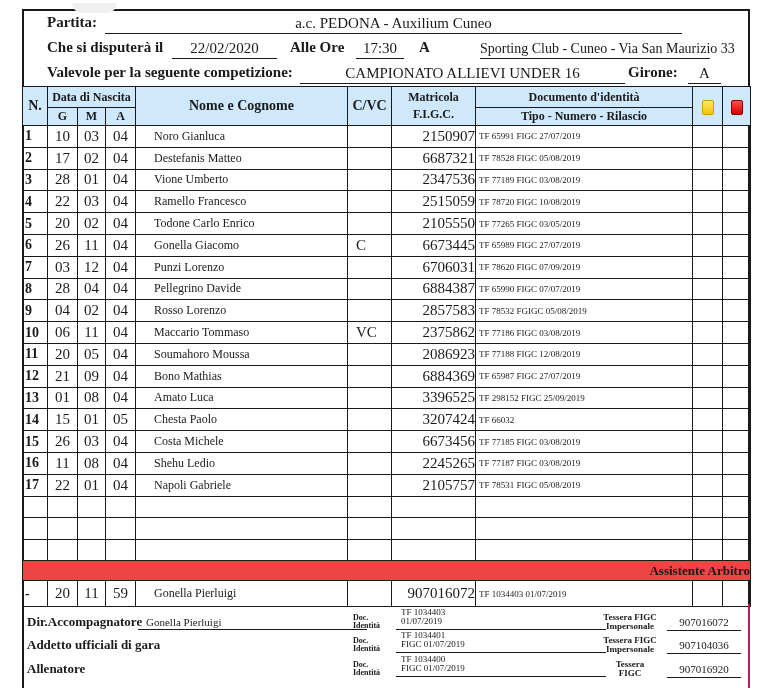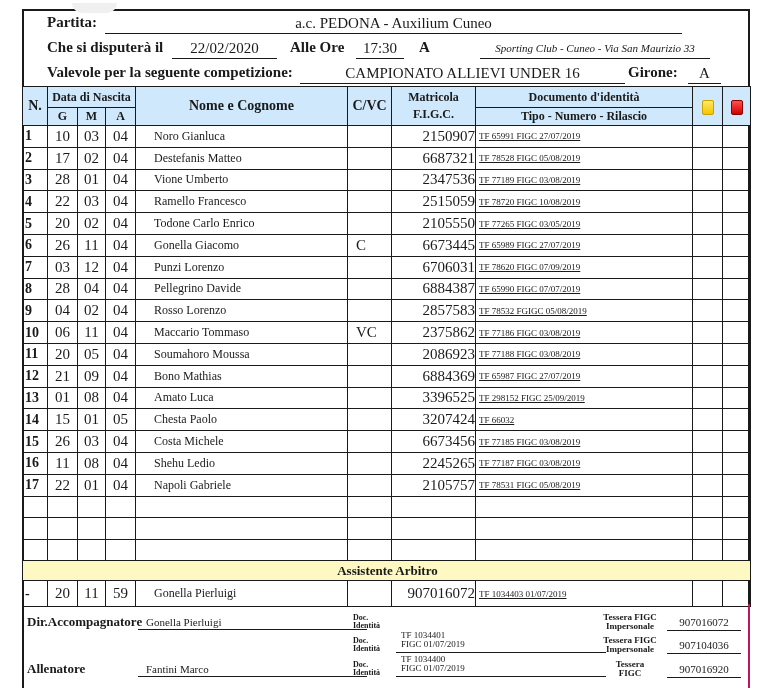--- a/index.html
+++ b/index.html
@@ -5,38 +5,38 @@
   html, body { margin:0; padding:0; background:#ffffff; }
   body { width:766px; height:688px; position:relative; overflow:hidden;
          font-family:"Liberation Serif", serif; color:#1a1a1a; }
   .sheet { position:absolute; left:22px; top:9px; width:728px; height:690px;
            border:2px solid #1a1a1a; border-bottom:none; box-sizing:border-box; }
   .tophint { position:absolute; left:48px; top:-8px; width:45px; height:10px;
              border-radius:0 0 12px 12px; background:#f0f0f0; }
   .lbl { position:absolute; font-weight:bold; font-size:15px; white-space:nowrap; }
   .fill { position:absolute; border-bottom:1px solid #1a1a1a; font-size:15px;
           text-align:center; white-space:nowrap; line-height:17px; height:18px; }
-  .fill.small { font-size:11px;font-style:italic; }
+  .fill.small { font-size:14px; }
   table.grid { position:absolute; left:22px; top:86px; border-collapse:collapse;
                table-layout:fixed; }
   table.grid td { border:1.5px solid #1a1a1a; padding:0; overflow:hidden;
                   white-space:nowrap; box-sizing:border-box; }
   .hdr { background:#cfe8fb; font-weight:bold; text-align:center; }
   .hdr-big { font-size:14px; }
   .hdr-sm { font-size:12px; line-height:13px; }
   .num { font-weight:bold; font-size:14px; padding-left:2px !important; }
   .dt { font-size:15px; text-align:center; }
   .name { font-size:12px; padding-left:18px !important; }
   .cvc { font-size:15px; padding-left:8px !important; }
   .mat { font-size:15px; padding-left:5px !important;text-align:right; }
-  .doc { font-size:9px; padding-left:3px !important;text-decoration:underline; }
+  .doc { font-size:9px; padding-left:3px !important; }
   .card { display:inline-block; width:10px; height:13px; border-radius:2px; vertical-align:middle; }
   .card.yellow { background:linear-gradient(#ffe866,#f5c400); border:1px solid #c9a100; }
   .card.red { background:linear-gradient(#ff5050,#d10000); border:1px solid #8a0000; }
-  .band { background:#fef9c3; font-weight:bold; font-size:13px; padding-left:2px !important; text-align:center; }
+  .band { background:#ef4444; font-weight:bold; font-size:13px; padding-left:2px !important; text-align:right; }
   .staff { position:absolute; left:22px; top:604px; width:728px; height:84px;
            border-left:2px solid #1a1a1a; border-right:2px solid #be185d; box-sizing:border-box; }
   .srole { position:absolute; left:3px; font-weight:bold; font-size:13px; white-space:nowrap; }
   .sname { position:absolute; left:114px; width:229px; border-bottom:1px solid #1a1a1a;
            font-size:11px; padding-left:8px; box-sizing:border-box; height:18px; line-height:20px; }
   .doclbl { position:absolute; left:329px; width:40px; font-size:8px; font-weight:bold;
             text-align:left; line-height:8px; }
   .docval { position:absolute; left:372px; width:210px; border-bottom:1px solid #1a1a1a;
             font-size:9px; line-height:9px; padding-left:5px; box-sizing:border-box; height:22px; }
   .teslbl { position:absolute; left:570px; width:72px; font-size:9px; font-weight:bold;
@@ -222,21 +222,21 @@
         <td></td>
       </tr>
       <tr style="height: 21.8px;">
         <td class="num">11</td>
         <td class="dt">20</td>
         <td class="dt">05</td>
         <td class="dt">04</td>
         <td class="name">Soumahoro Moussa</td>
         <td class="cvc"></td>
         <td class="mat">2086923</td>
-        <td class="doc">TF  77188  FIGC 03/08/2019</td>
+        <td class="doc">TF  77188  FIGC 12/08/2019</td>
         <td></td>
         <td></td>
       </tr>
       <tr style="height: 21.8px;">
         <td class="num">12</td>
         <td class="dt">21</td>
         <td class="dt">09</td>
         <td class="dt">04</td>
         <td class="name">Bono Mathias</td>
         <td class="cvc"></td>
@@ -359,40 +359,44 @@
     </tbody>
 </table>
 
 <div class="staff" id="staff">
     <div class="srole" style="top: 10px;">Dir.Accompagnatore</div>
     <div class="sname" style="top: 8px;">Gonella Pierluigi</div>
     <div class="doclbl" style="top: 10px;">
       <div>Doc.</div>
       <div>Identità</div>
     </div>
+    <div class="docval" style="top: 4px;">
+      <div>TF  1034403</div>
+      <div>01/07/2019</div>
+    </div>
     <div class="teslbl" style="top: 9px;">
       <div>Tessera FIGC</div>
       <div>Impersonale</div>
     </div>
     <div class="tesval" style="top: 8px;">907016072</div>
+    <div class="srole" style="top: 33px;">Addetto ufficiali di gara</div>
     <div class="doclbl" style="top: 33px;">
       <div>Doc.</div>
       <div>Identità</div>
     </div>
     <div class="docval" style="top: 27px;">
       <div>TF  1034401</div>
       <div>FIGC 01/07/2019</div>
     </div>
     <div class="teslbl" style="top: 32px;">
       <div>Tessera FIGC</div>
       <div>Impersonale</div>
     </div>
     <div class="tesval" style="top: 31px;">907104036</div>
     <div class="srole" style="top: 57px;">Allenatore</div>
-    <div class="sname" style="top: 55px;">Fantini Marco</div>
     <div class="doclbl" style="top: 57px;">
       <div>Doc.</div>
       <div>Identità</div>
     </div>
     <div class="docval" style="top: 51px;">
       <div>TF  1034400</div>
       <div>FIGC 01/07/2019</div>
     </div>
     <div class="teslbl" style="top: 56px;">
       <div>Tessera</div>

